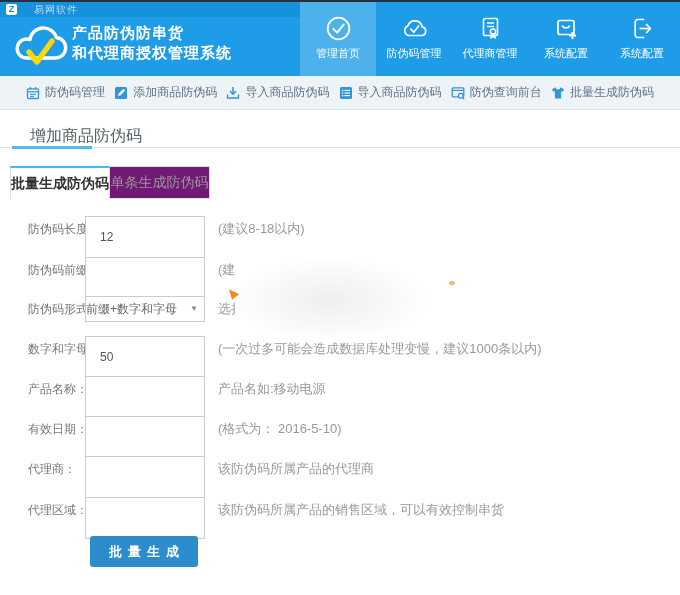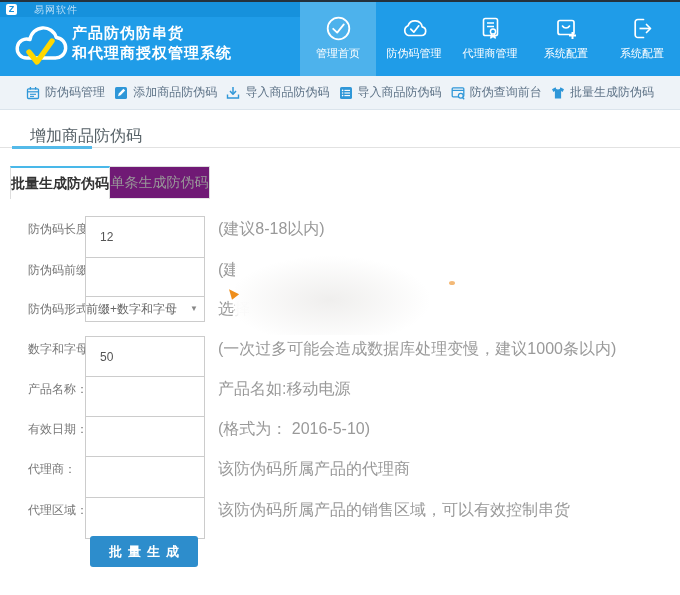--- a/index.html
+++ b/index.html
@@ -37,21 +37,21 @@
   .tab { width:100px; height:33px; line-height:31px; text-align:center; font-size:14px; cursor:pointer; }
   .tab.active { background:#fff; border-top:2px solid #49b8e9; border-left:1px solid #ddd; border-right:1px solid #ddd; font-weight:bold; color:#333; }
   .tab.inactive { background:#701a75; border-top:1px solid #ddd; border-right:1px solid #ddd; border-bottom:1px solid #e6e6e6; color:#999; }
 
   
   .form-row { position:absolute; left:0; width:680px; height:26px; }
   .f-label { position:absolute; left:28px; line-height:26px; font-size:12px; color:#777; }
   .f-input { position:absolute; left:85px; top:0; width:120px; height:42px; border:1px solid #ccc; font-size:12px; color:#555; padding-left:14px; outline:none; font-family:Liberation Sans, sans-serif; background:#fff; }
   .f-select { position:absolute; left:85px; top:0; width:120px; height:26px; border:1px solid #ccc; background:#fff; font-size:12px; color:#666; text-align:left; line-height:24px; cursor:pointer; }
   .f-select .sel-arrow { position:absolute; right:6px; top:0; font-size:8px; color:#888; line-height:24px; }
-  .f-hint { position:absolute; left:218px; line-height:26px; font-size:16px; color:#999; white-space:nowrap; }
+  .f-hint { position:absolute; left:218px; line-height:26px; font-size:13px; color:#999; white-space:nowrap; }
 
   .submit-btn { position:absolute; left:90px; top:536px; width:108px; height:31px; background:#2d8dcc; color:#fff; border:none; border-radius:3px; font-size:13px; font-weight:bold; letter-spacing:6px; padding-left:6px; cursor:pointer; font-family:inherit; }
 
   
   .blur-smudge { position:absolute; left:235px; top:243px; width:225px; height:92px; pointer-events:none;
     background:
       radial-gradient(ellipse at 42% 62%, rgba(203,200,196,0.30) 0%, rgba(203,200,196,0) 55%),
       radial-gradient(ellipse at 38% 45%, rgba(255,255,255,1) 38%, rgba(255,255,255,0.96) 58%, rgba(255,255,255,0) 80%);
   }
   .cursor-artifact { position:absolute; left:228px; top:288px; width:0; height:0;

